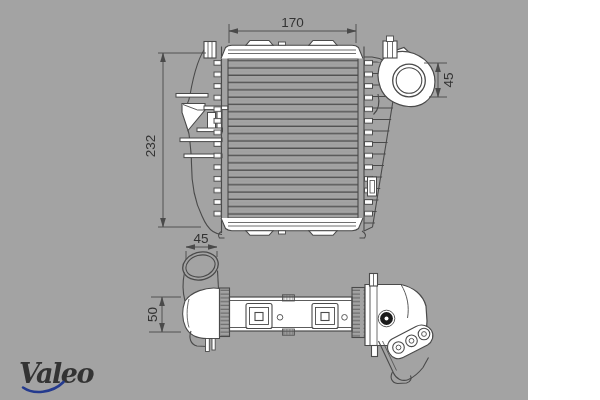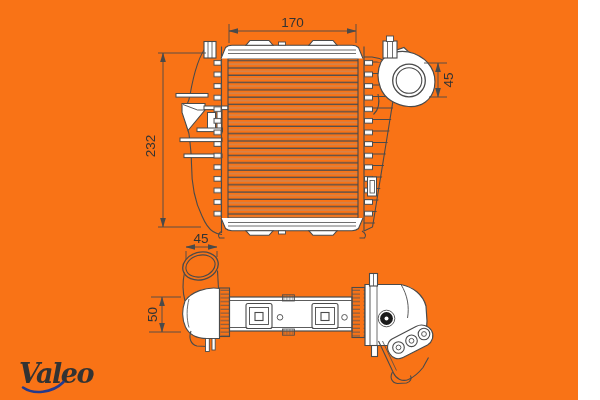--- a/index.html
+++ b/index.html
@@ -1,16 +1,16 @@
 <!DOCTYPE html>
 <html><head>
 <meta charset="utf-8">
 <style>
   html,body{margin:0;padding:0;background:#fff;}
-  .canvas{position:relative;width:578px;height:400px;background:#f97316;overflow:hidden;
+  .canvas{position:relative;width:528px;height:400px;background:#a3a3a3;overflow:hidden;
           font-family:"Liberation Sans", sans-serif;}
   svg text{font-family:"Liberation Sans", sans-serif;font-size:13.5px;fill:#333;}
   svg .logo-text{font-family:"DejaVu Serif", serif;font-style:italic;font-weight:bold;
                  font-size:27px;letter-spacing:-1.5px;}
 </style>
 </head>
 <body>
 
 <div class="canvas">
 <svg width="600" height="400" viewBox="0 0 600 400">

